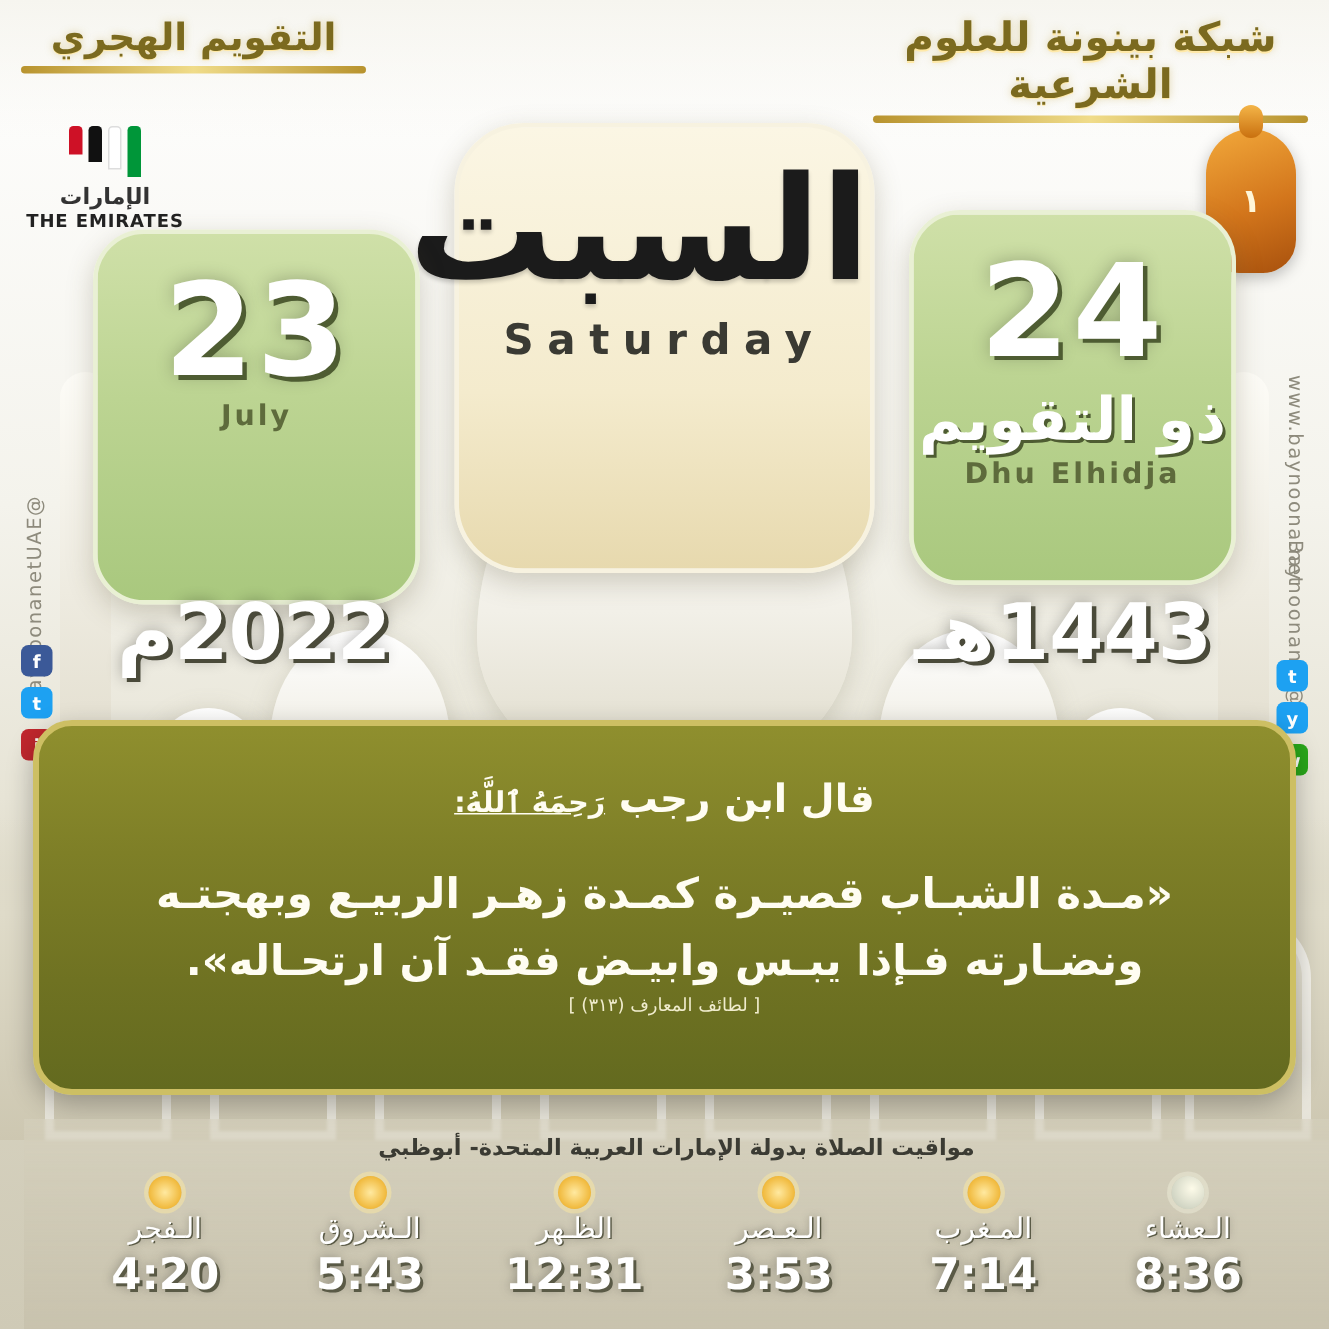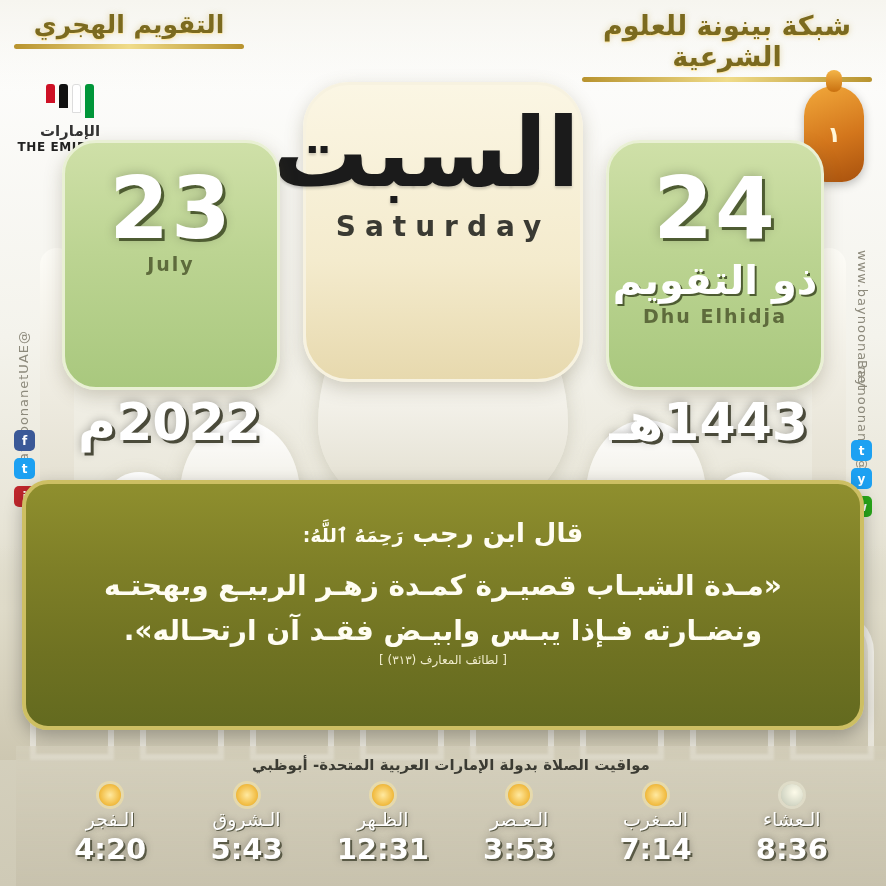--- a/index.html
+++ b/index.html
@@ -137,21 +137,21 @@
   }
   .card.green {
     background: linear-gradient(180deg,#cfe0a8 0%, #bcd492 45%, #a9c87e 100%);
     border:3px solid #e9f0d4;
   }
   .card.cream {
     background: linear-gradient(180deg,#fbf6e4 0%, #f4ebcd 60%, #e7d9ae 100%);
     border:3px solid #f7f2e0;
   }
   .card.hijri { right:62px; top:0; width:218px; height:250px;text-align:center; }
-  .card.greg  { left:62px;  top:0; width:218px; height:250px; }
+  .card.greg  { left:62px;  top:13px; width:218px; height:250px; }
   .card.day   { left:303px; top:-58px; width:280px; height:300px; border-radius:46px; }
 
   .bignum {
     font-size:86px; font-weight:bold; color:#ffffff;
     line-height:1.0; padding-top:22px;
     text-shadow: 3px 3px 0 #4e5c32, 0 0 12px rgba(0,0,0,.25);
     letter-spacing:2px;
   }
   .monthar {
     font-size:40px; font-weight:bold; color:#ffffff; margin-top:6px;
@@ -187,22 +187,22 @@
   .quote {
     position:absolute; left:22px; right:22px; top:480px; height:250px;
     border-radius:26px;
     background: linear-gradient(180deg,#8f8f2e 0%, #7e7f27 35%, #6f7222 70%, #636a1f 100%);
     border:4px solid #cdbf63;
     box-shadow: 0 6px 18px rgba(0,0,0,.28);
     color:#fffdf2; text-align:center;
     padding:20px 34px 12px;
   }
   .q-head { font-size:26px; font-weight:bold; margin-top:14px; letter-spacing:.5px; }
-  .q-head .rah { font-size:19px; }
-  .q-body { font-size:28px; font-weight:bold; line-height:1.55; margin-top:16px; letter-spacing:1px; }
+  .q-head .rah { font-size:19px;text-decoration:underline; }
+  .q-body { font-size:28px; font-weight:bold; line-height:1.55; margin-top:26px; letter-spacing:1px; }
   .q-src { font-size:12px; margin-top:0; color:#f0eccd; }
 
   
   .prayer-band {
     position:absolute; left:16px; right:0; bottom:0; height:140px;
     background: linear-gradient(180deg, rgba(214,209,190,.55) 0%, rgba(199,193,172,.85) 100%);
     backdrop-filter: blur(1px);
   }
   .pb-title {
     text-align:center; font-size:15px; color:#3b3b33; font-weight:bold;

